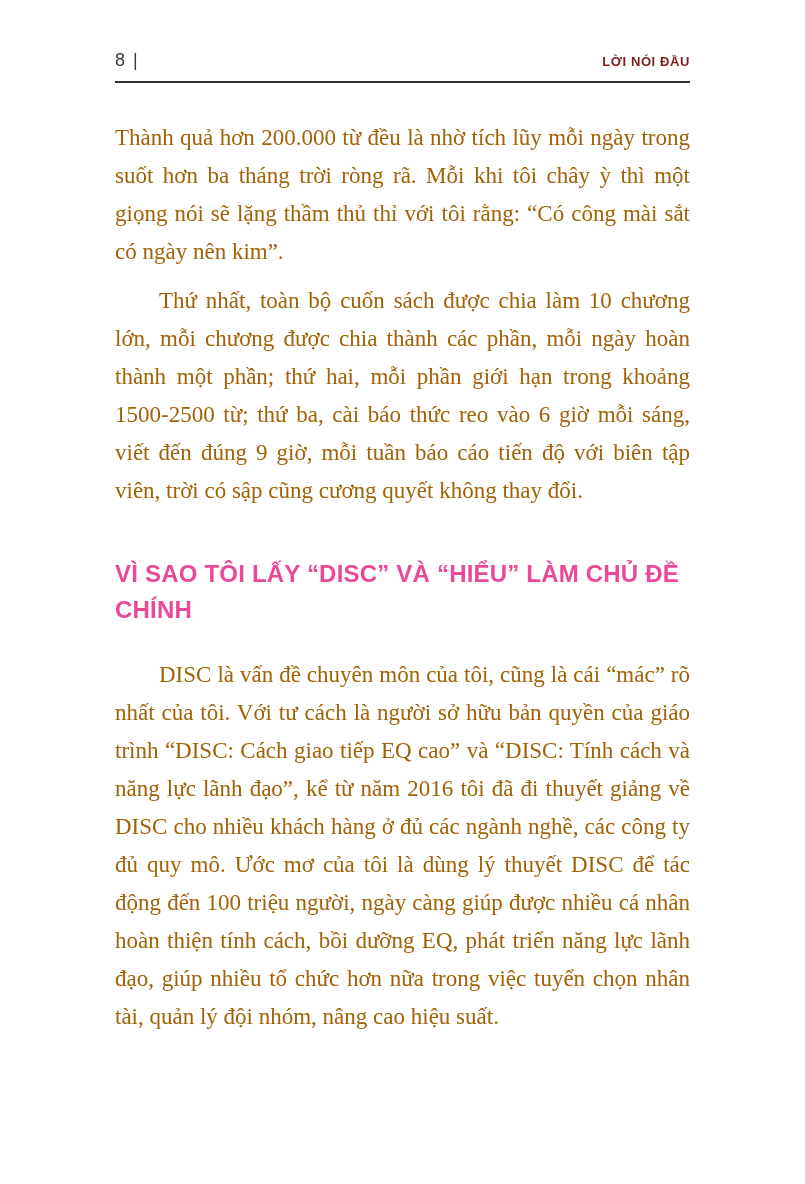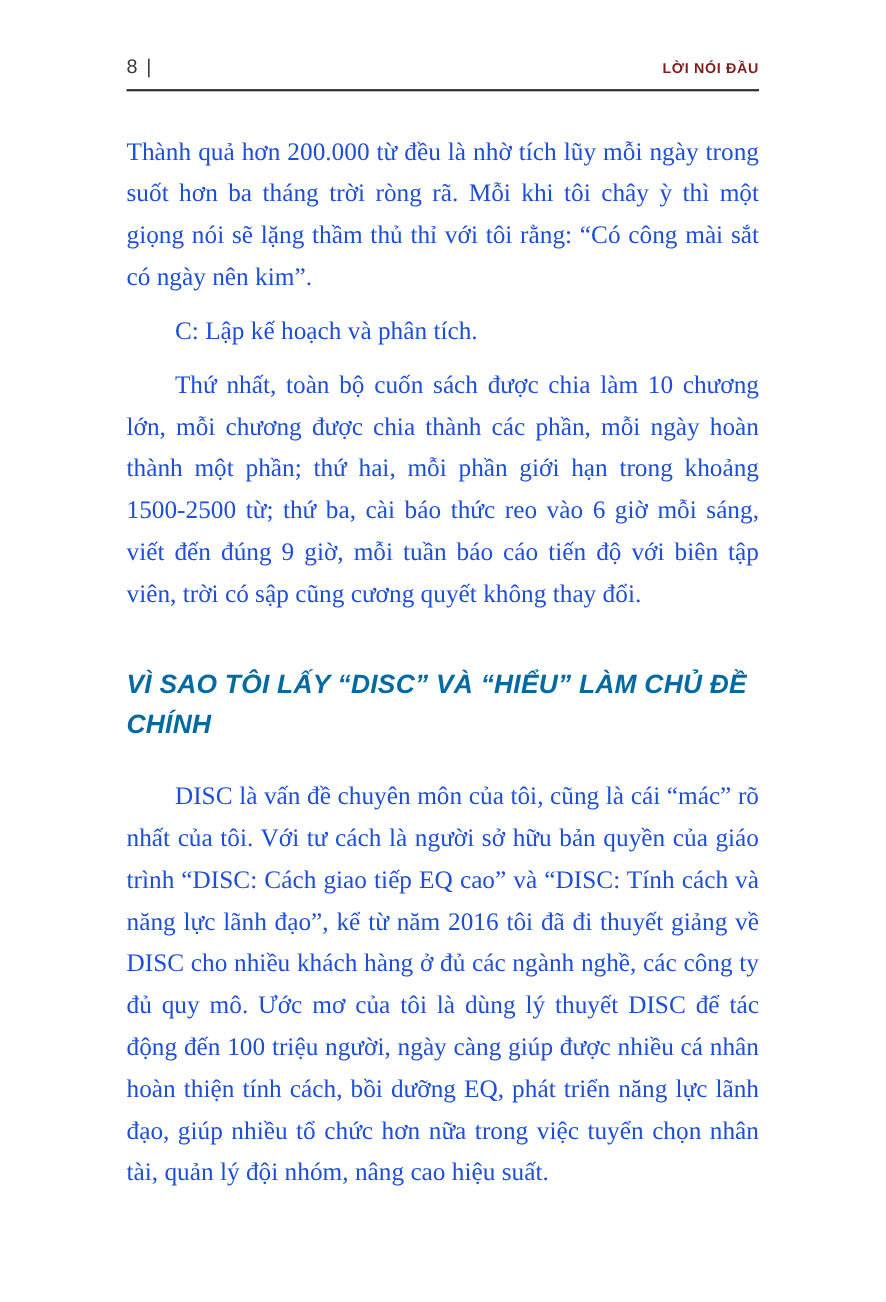--- a/index.html
+++ b/index.html
@@ -49,55 +49,53 @@
     height: 2px;
     background: #2f2f2f;
     margin-bottom: 36px;
   }
   .body-text p {
     margin: 0 0 11px 0;
     font-size: 23px;
     line-height: 38px;
     text-align: justify;
     text-indent: 44px;
-    color: #1d4ed8;
+    color: #a16207;
   }
   .body-text p.no-indent {
     text-indent: 0;
   }
   .section-heading {
     font-family: "Liberation Sans", sans-serif;
     font-weight: 700;
     font-size: 24px;
     line-height: 36px;
     letter-spacing: 0.2px;
-    color: #0369a1;
+    color: #ec4899;
     margin: 46px 0 28px 0;
     text-align: left;
-    font-style: italic;
   }
 </style>
 </head>
 <body>
 
 <div class="page">
 
   <header class="page-header">
     <div class="page-num-wrap">
       <span>8</span>
       <span class="sep">|</span>
     </div>
     <span class="running-title">LỜI NÓI ĐẦU</span>
   </header>
 
   <div class="header-rule"></div>
 
   <main class="body-text">
     <p class="no-indent">Thành quả hơn 200.000 từ đều là nhờ tích lũy mỗi ngày trong suốt hơn ba tháng trời ròng rã. Mỗi khi tôi chây ỳ thì một giọng nói sẽ lặng thầm thủ thỉ với tôi rằng: “Có công mài sắt có ngày nên kim”.</p>
-    <p>C: Lập kế hoạch và phân tích.</p>
     <p>Thứ nhất, toàn bộ cuốn sách được chia làm 10 chương lớn, mỗi chương được chia thành các phần, mỗi ngày hoàn thành một phần; thứ hai, mỗi phần giới hạn trong khoảng 1500-2500 từ; thứ ba, cài báo thức reo vào 6 giờ mỗi sáng, viết đến đúng 9 giờ, mỗi tuần báo cáo tiến độ với biên tập viên, trời có sập cũng cương quyết không thay đổi.</p>
 
     <h2 class="section-heading">VÌ SAO TÔI LẤY “DISC” VÀ “HIỂU” LÀM CHỦ ĐỀ CHÍNH</h2>
 
     <p>DISC là vấn đề chuyên môn của tôi, cũng là cái “mác” rõ nhất của tôi. Với tư cách là người sở hữu bản quyền của giáo trình “DISC: Cách giao tiếp EQ cao” và “DISC: Tính cách và năng lực lãnh đạo”, kể từ năm 2016 tôi đã đi thuyết giảng về DISC cho nhiều khách hàng ở đủ các ngành nghề, các công ty đủ quy mô. Ước mơ của tôi là dùng lý thuyết DISC để tác động đến 100 triệu người, ngày càng giúp được nhiều cá nhân hoàn thiện tính cách, bồi dưỡng EQ, phát triển năng lực lãnh đạo, giúp nhiều tổ chức hơn nữa trong việc tuyển chọn nhân tài, quản lý đội nhóm, nâng cao hiệu suất.</p>
   </main>
 
 </div>
 
 </body></html>

